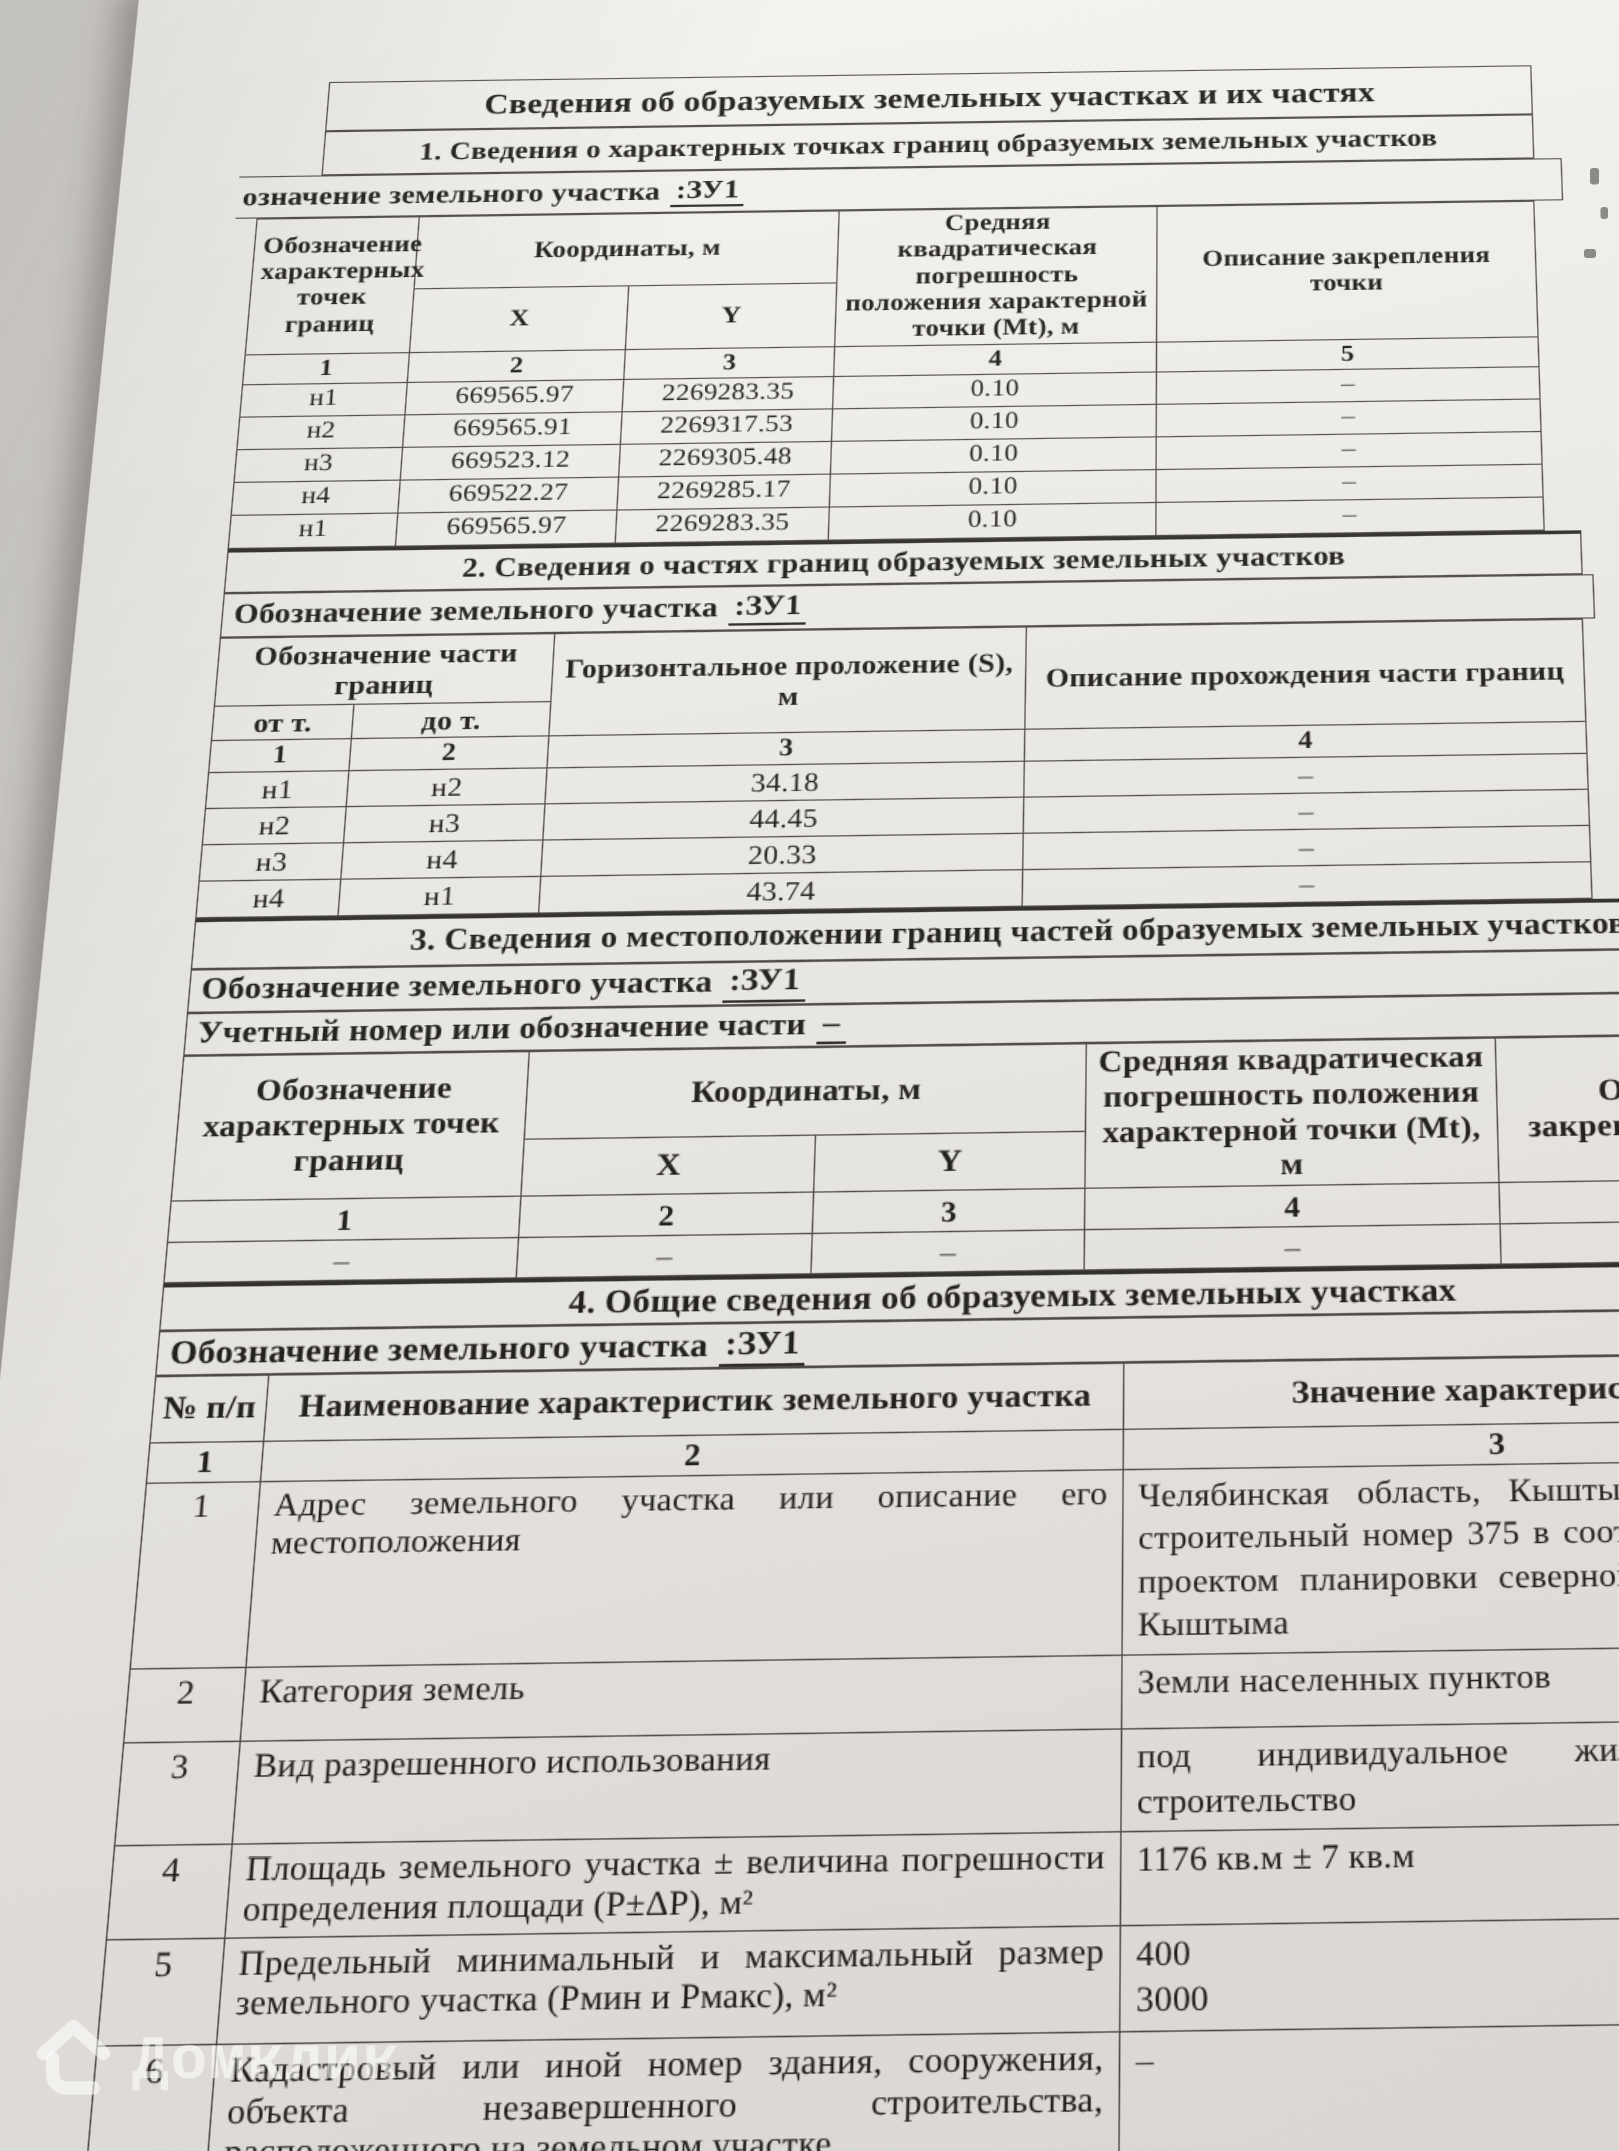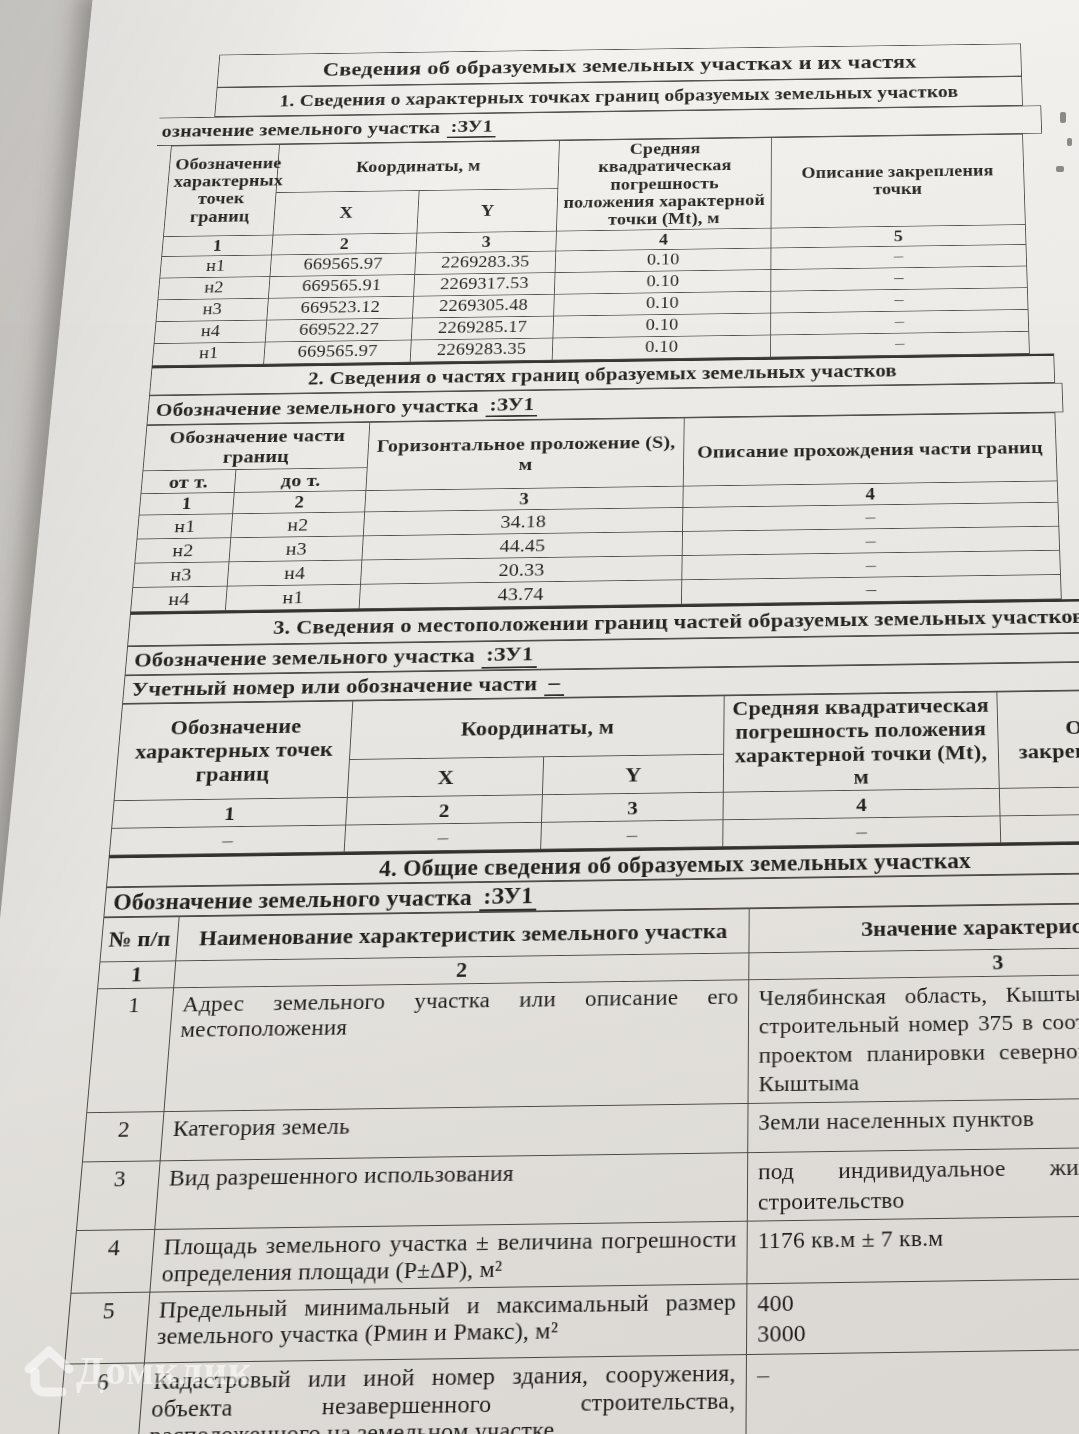--- a/index.html
+++ b/index.html
@@ -58,22 +58,22 @@
   .t4 .r4 td{height:53px;} .t4 .r5 td{height:50px;} .t4 .r6 td{height:80px;}
   .vline{white-space:nowrap;line-height:1.3;}
   .v-sp-lg{word-spacing:13px;} .v-sp-sm{word-spacing:3px;} .v-sp-md{word-spacing:8px;} .v-spread{word-spacing:38px;}
   .dashc{color:#4a4843;}
 
   
   .speck{position:absolute;background:rgba(48,45,40,0.55);border-radius:2px;z-index:4;}
 
   
   .watermark{
-    position:absolute;left:22px;top:1342px;display:flex;align-items:center;z-index:6;
-    color:rgba(255,255,255,0.55);font-family:Liberation Serif, serif;
+    position:absolute;left:22px;top:1342px;display:flex;align-items:flex-end;gap:12px;z-index:6;
+    color:rgba(255,255,255,0.55);font-family:Liberation Mono, monospace;
     font-weight:bold;font-size:41px;letter-spacing:1px;
   }
 </style>
 </head>
 <body>
 
 <div class="photo">
   <div class="paper">
     <div class="content">
 

